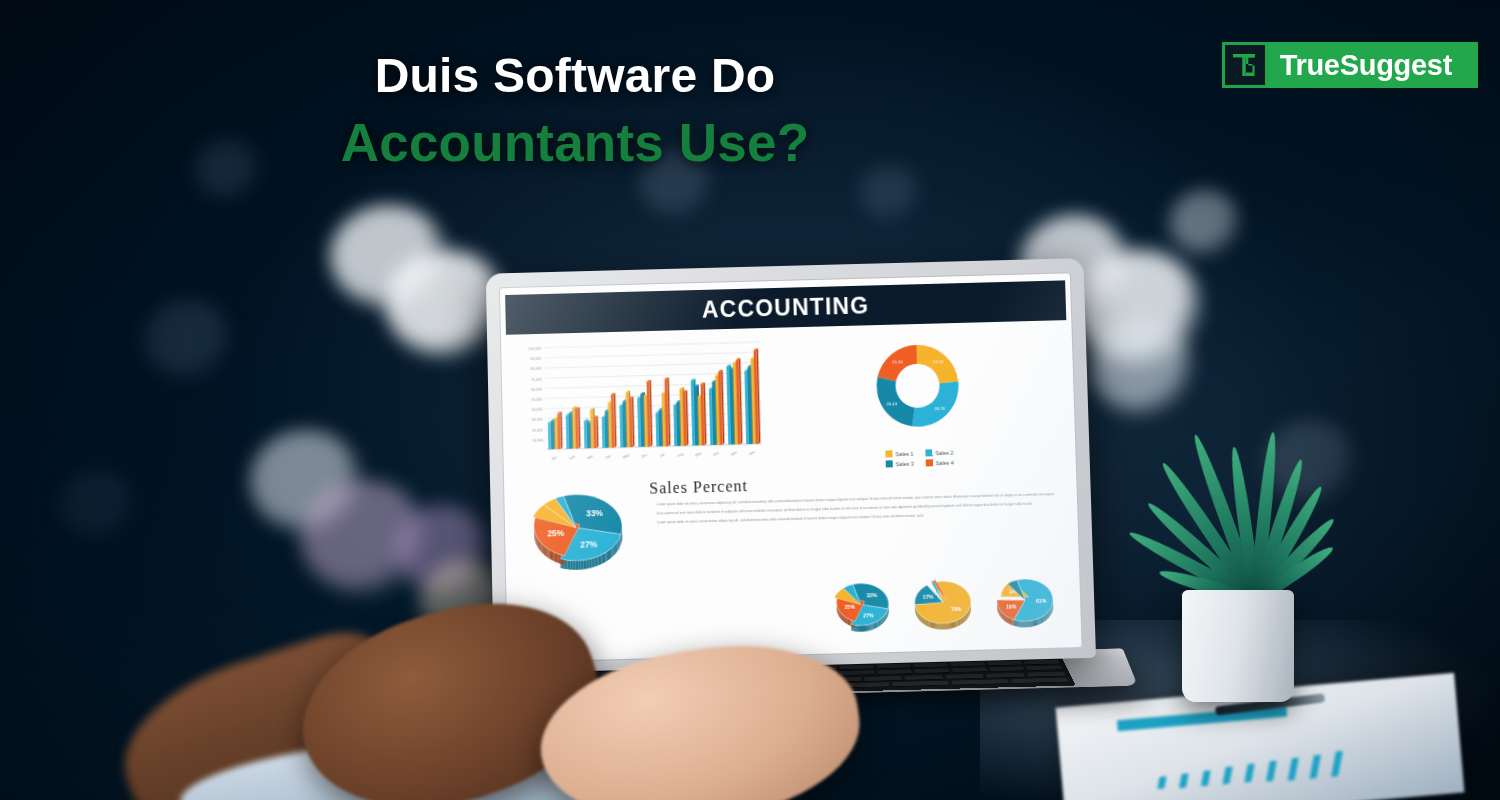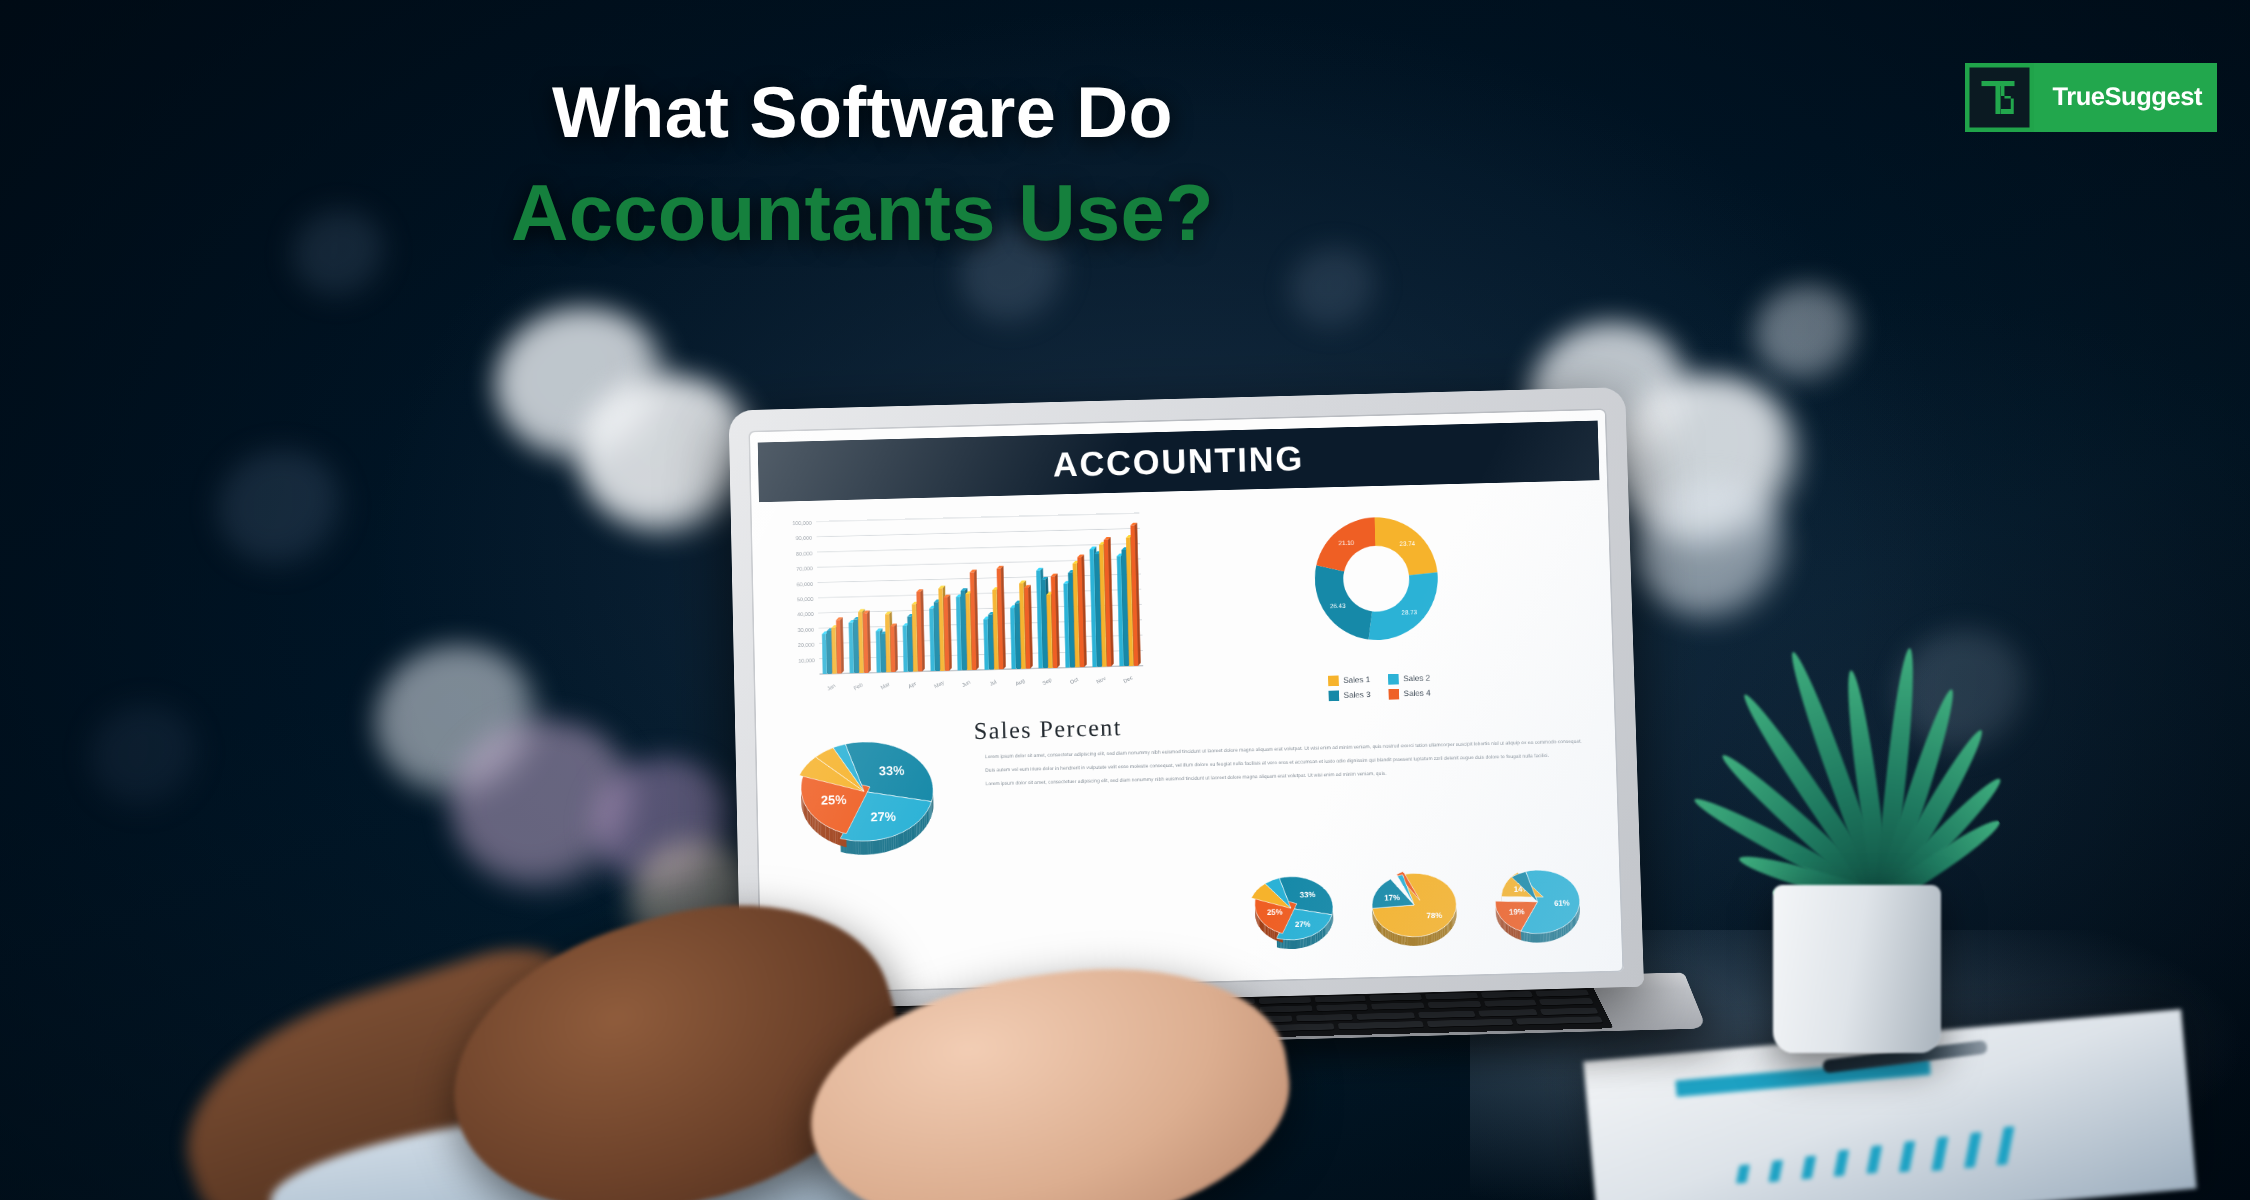--- a/index.html
+++ b/index.html
@@ -60,22 +60,22 @@
   }
   .logo-mark {
     width:46px; background:#0b1a22;
     border:3px solid #20a44a;
     display:flex; align-items:center; justify-content:center;
   }
   .logo-mark svg { display:block; }
   .logo-text {
     background:#22a74d; color:#ffffff;
     display:flex; align-items:center;
-    padding:0 10px 0 12px;
-    font-size:17px; font-weight:700; letter-spacing:-.3px;
+    padding:0 26px 0 12px;
+    font-size:29px; font-weight:700; letter-spacing:-.3px;
   }
 
   
   #laptop {
     position:absolute; left:470px; top:265px;
     width:640px; height:420px;
     transform:rotate(-1.5deg);
     z-index:25;
   }
   .lid {
@@ -1038,21 +1038,21 @@
         <div class="paper-bar" style="left: 228px; top: 70.8px; width: 7px; height: 21.6px; transform: skewX(-16deg);"></div>
         <div class="paper-bar" style="left: 250px; top: 69.6px; width: 7px; height: 23.2px; transform: skewX(-16deg);"></div>
         <div class="paper-bar" style="left: 272px; top: 68.4px; width: 7px; height: 24.8px; transform: skewX(-16deg);"></div>
       </div>
   </div>
   <div class="pen"></div>
 
   <div class="vignette"></div>
 
   <div class="title-wrap">
-    <div class="title-line1">What Software Do</div>
+    <div class="title-line1">Duis Software Do</div>
     <div class="title-line2">Accountants Use?</div>
   </div>
 
   <div class="logo">
     <div class="logo-mark">
       <svg width="28" height="26" viewBox="0 0 28 26">
         <rect x="2" y="2" width="22" height="3.4" fill="#22a74d"></rect>
         <rect x="11.3" y="2" width="3.4" height="22" fill="#22a74d"></rect>
         <path d="M26 2 H17.5 V12 H24 V20.6 H17.5 V24 H26 V13.6 H19.8 V5.4 H26 Z" fill="#22a74d" transform="translate(-2.5,0)"></path>
       </svg>

